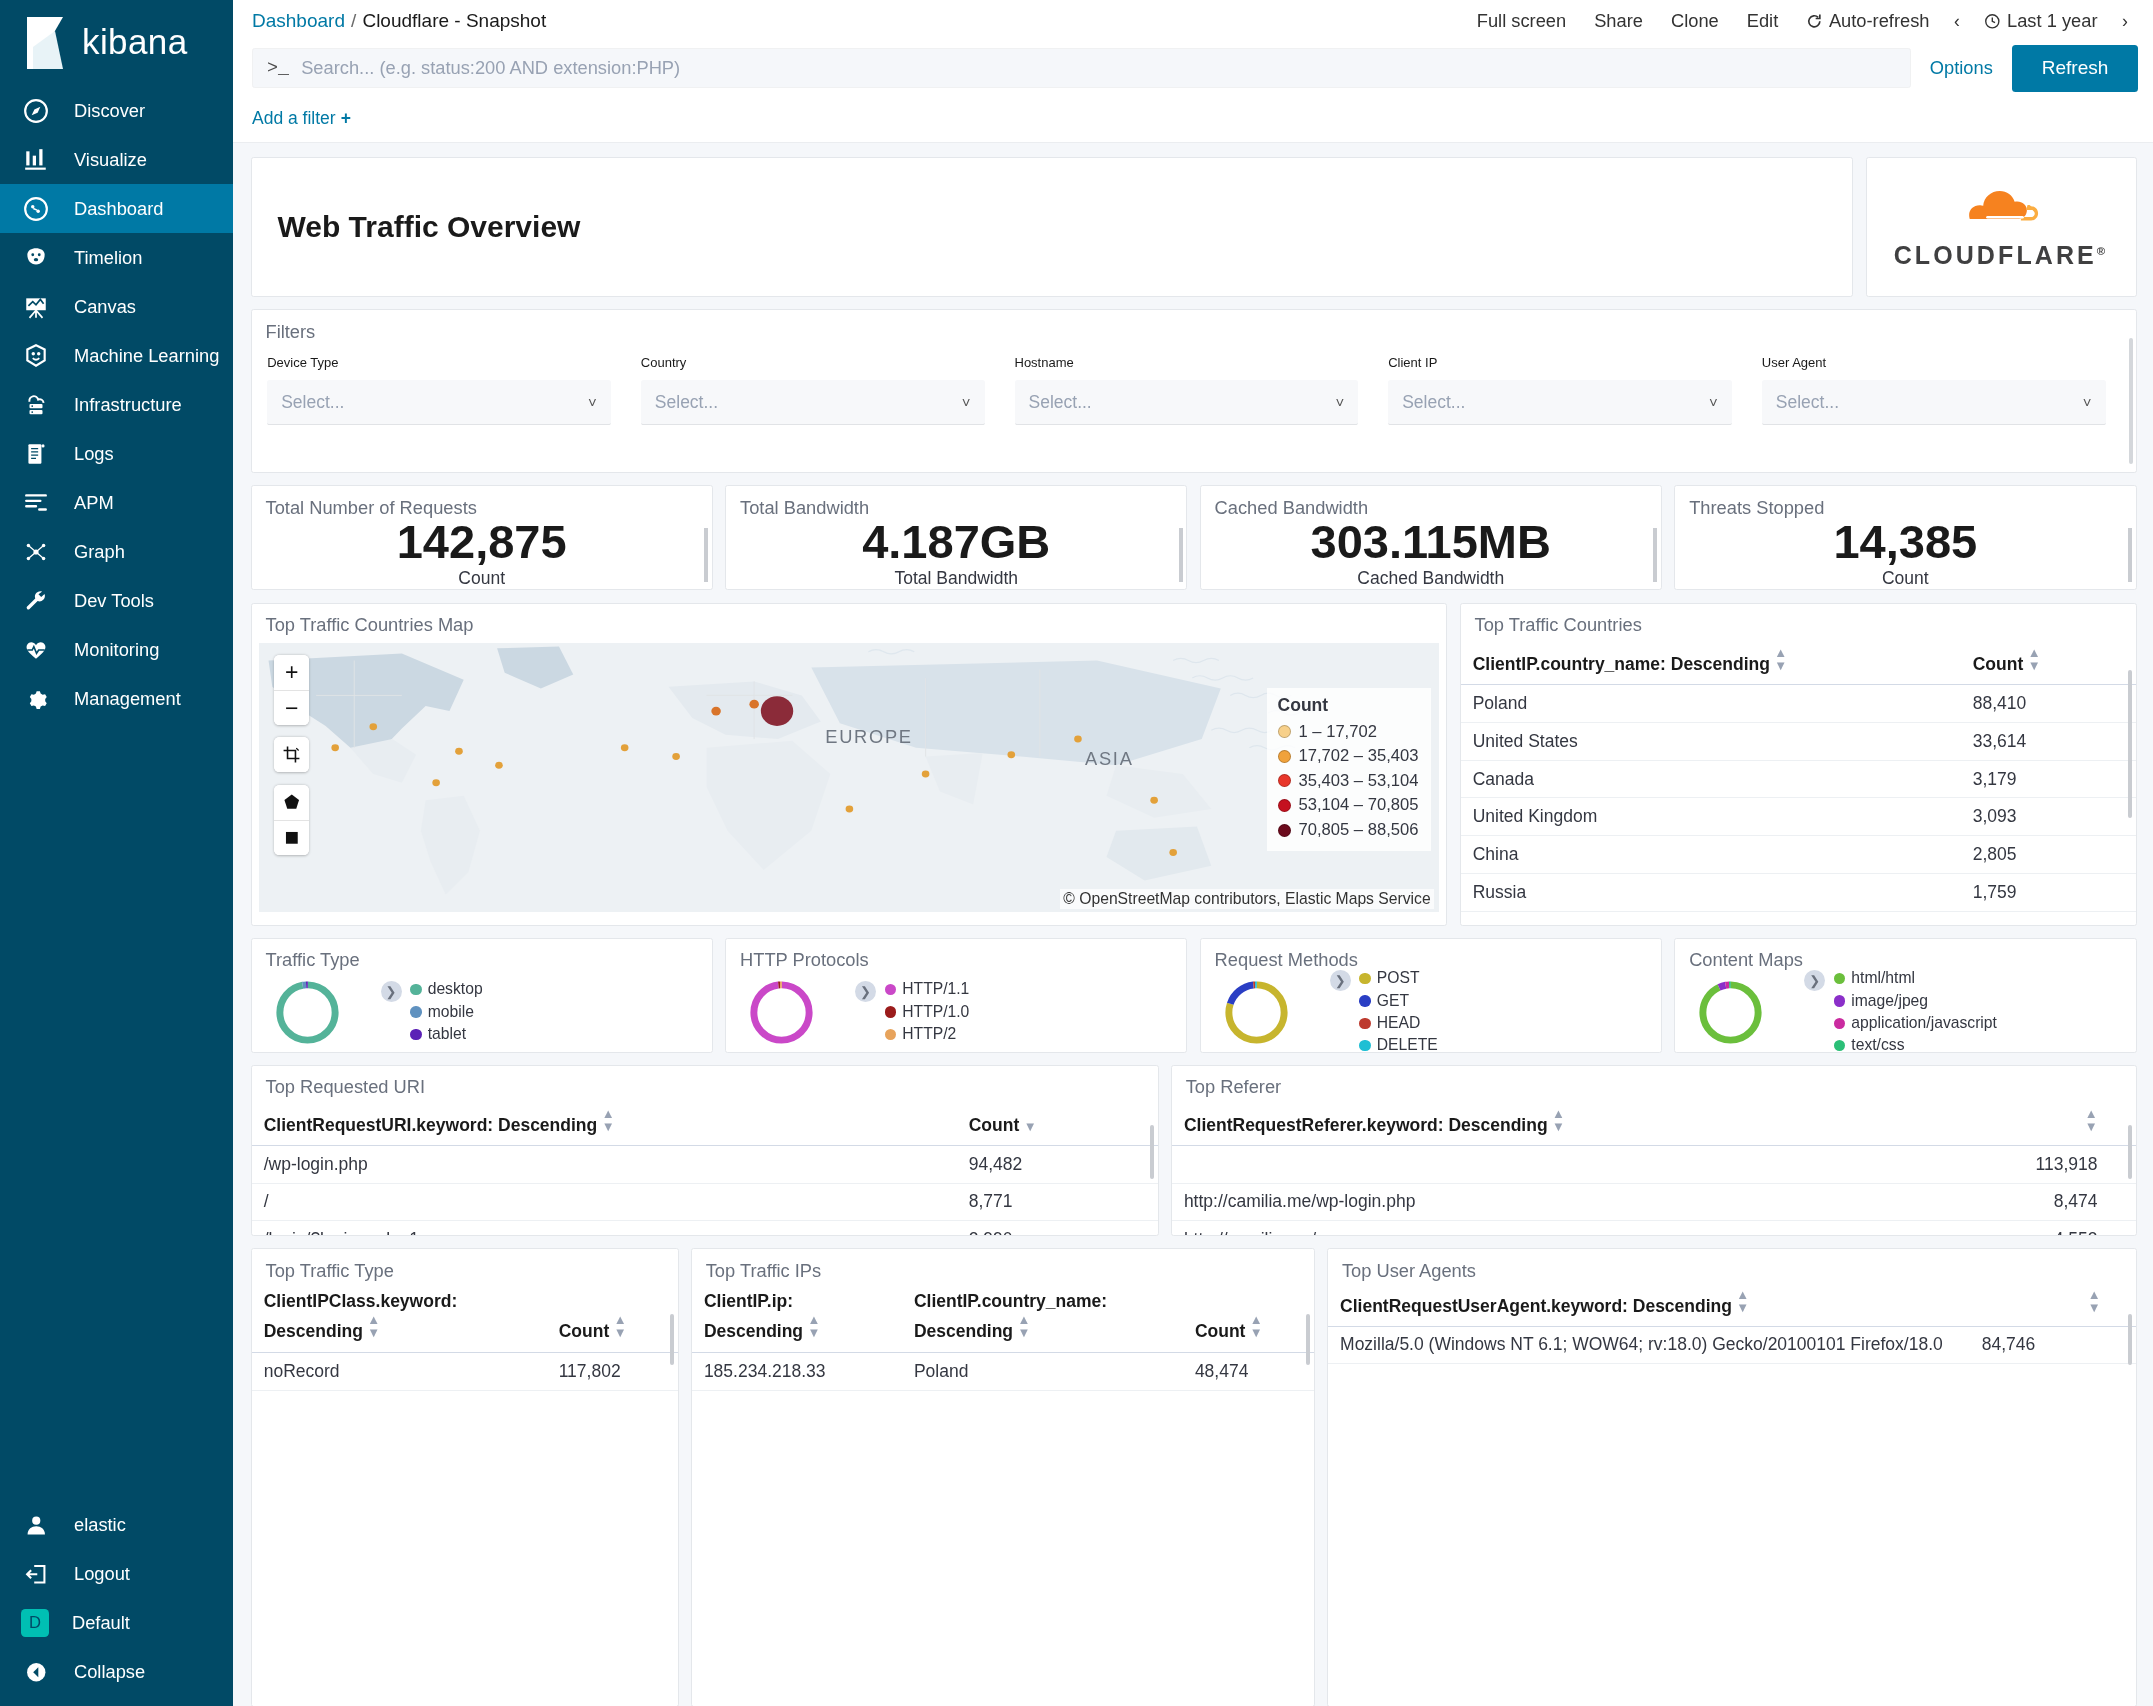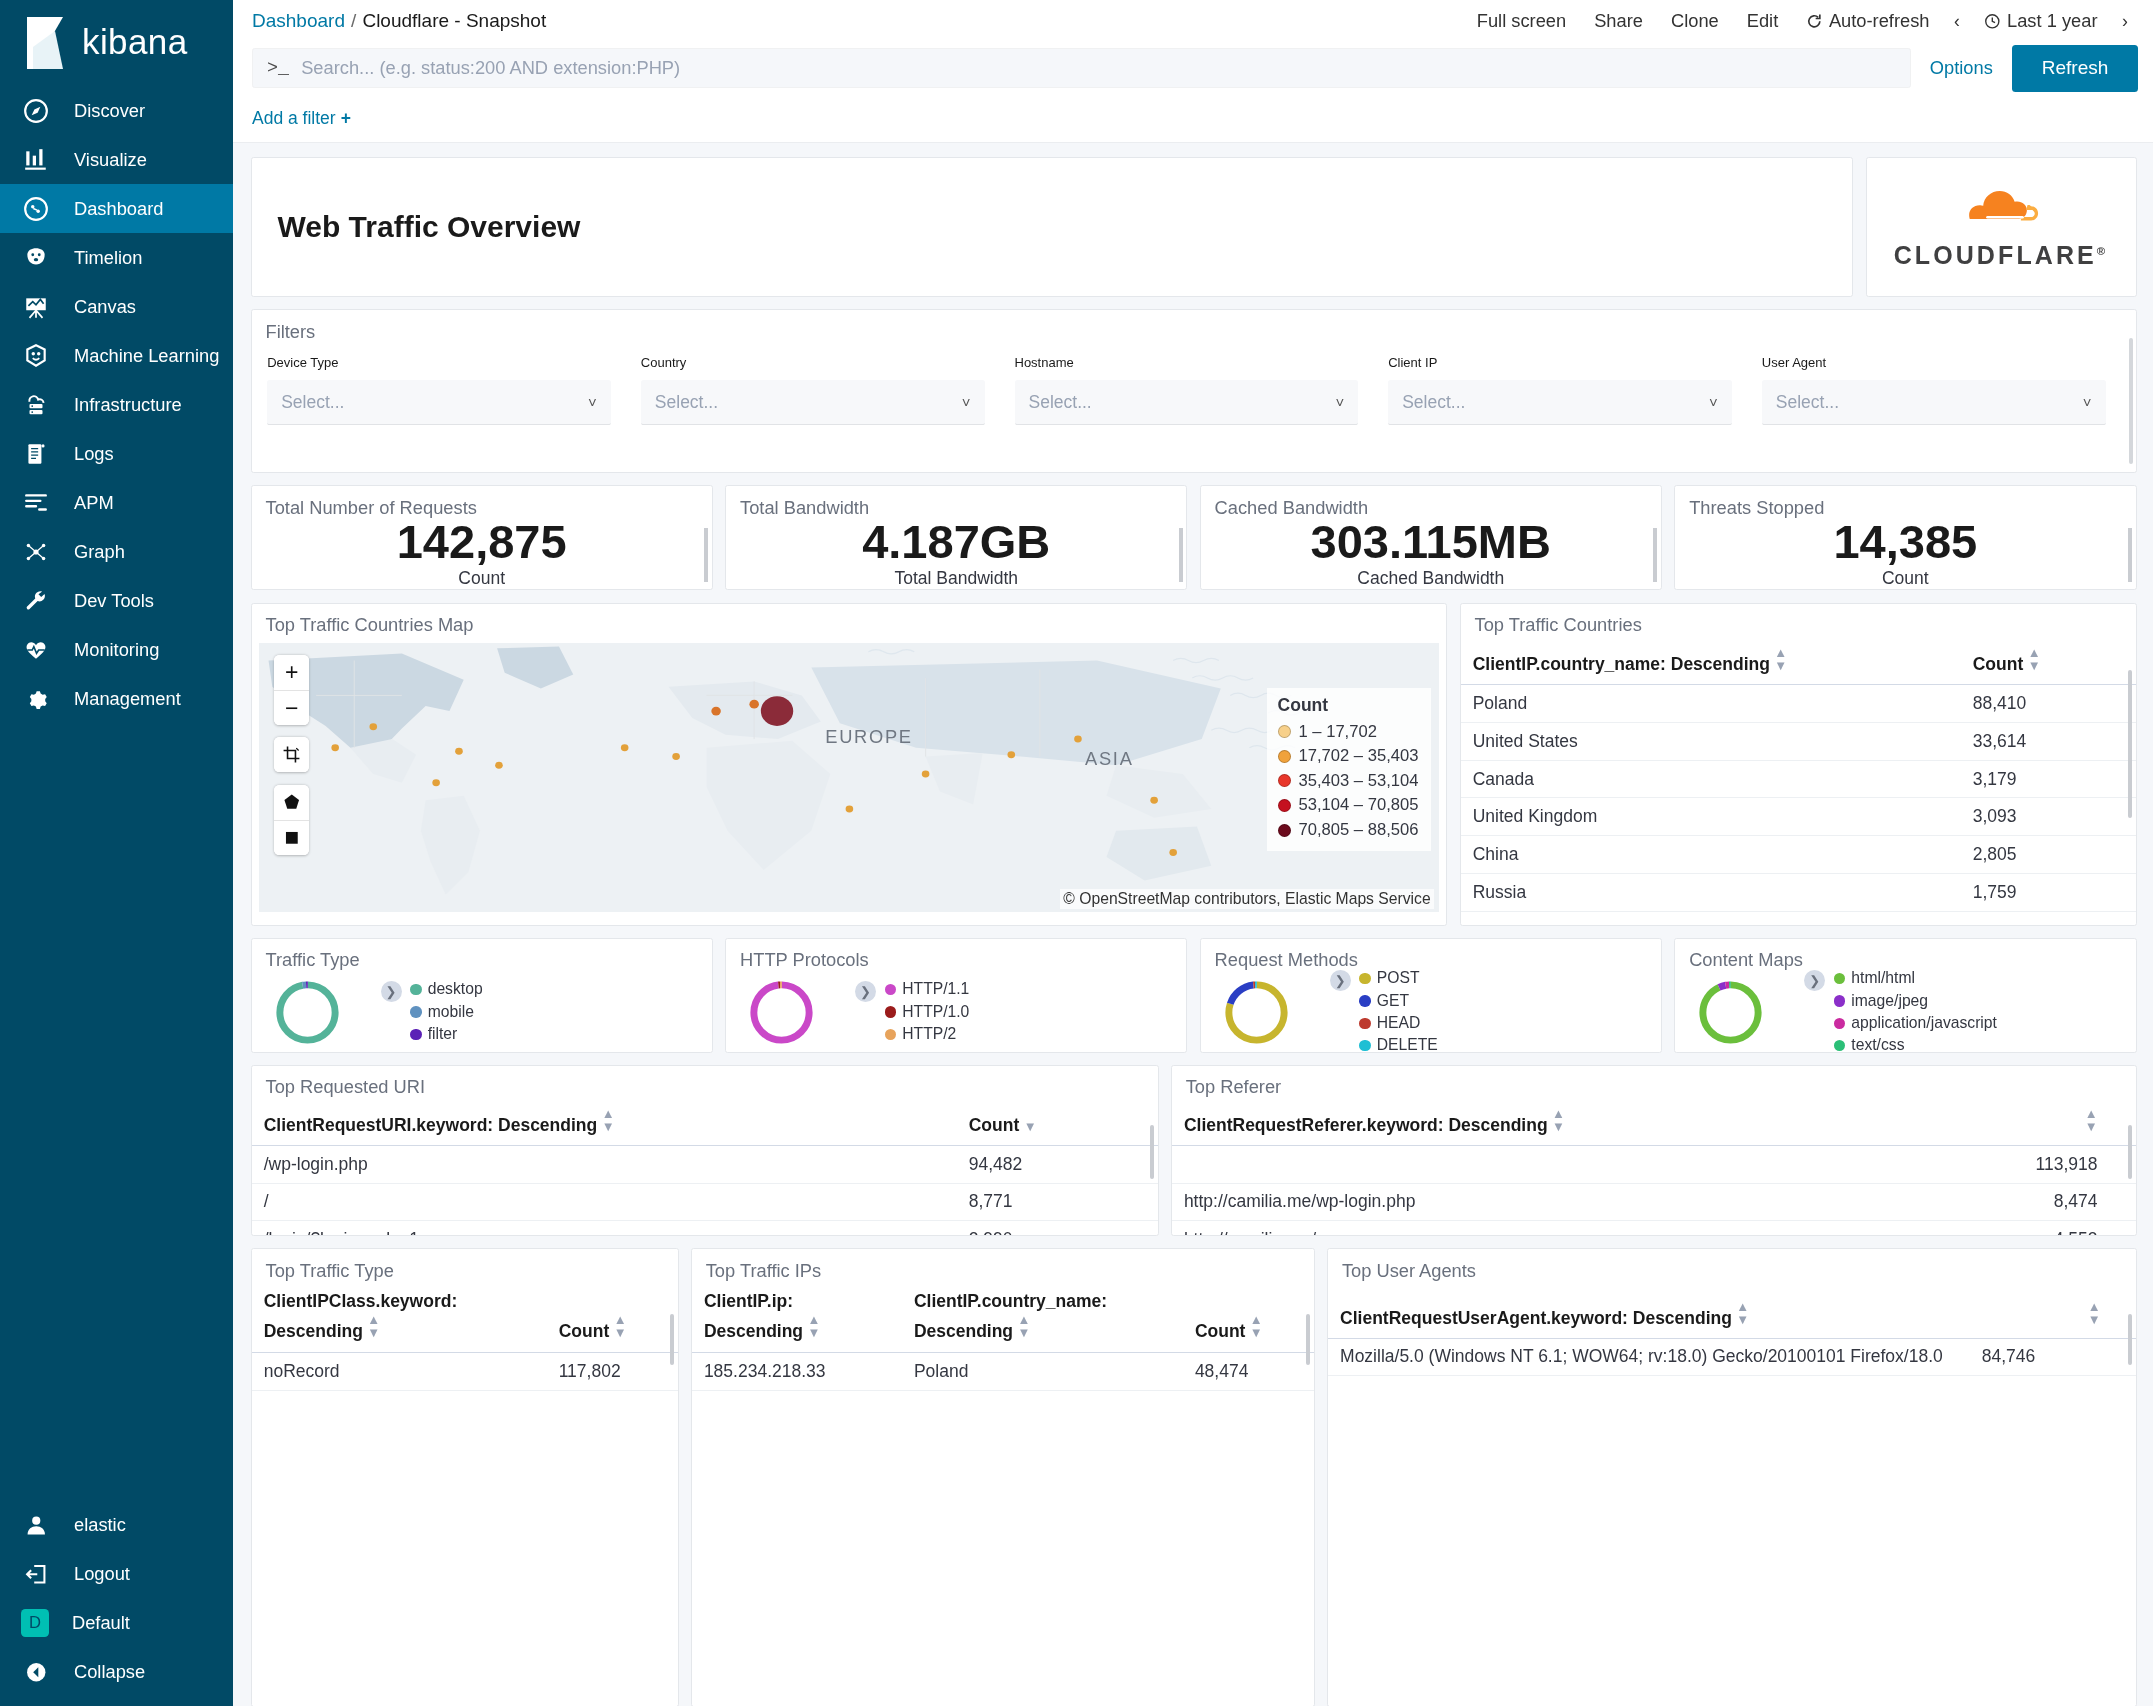--- a/index.html
+++ b/index.html
@@ -735,21 +735,21 @@
               <div class="li-row">
                   <span class="li-dot" style="background:#54B399"></span>
                   <span>desktop</span>
                 </div>
               <div class="li-row">
                   <span class="li-dot" style="background:#6092C0"></span>
                   <span>mobile</span>
                 </div>
               <div class="li-row">
                   <span class="li-dot" style="background:#5B21B6"></span>
-                  <span>filter</span>
+                  <span>tablet</span>
                 </div>
             </div>
           </div>
         </div>
       </div>
 
       <div class="panel donut-panel">
         <div class="panel-title">HTTP Protocols</div>
         <div class="donut-body">
           <svg class="donut-svg" viewBox="0 0 42 42">
@@ -941,21 +941,21 @@
               <td>Poland</td>
               <td class="num">48,474</td>
             </tr>
           </tbody>
         </table>
         <div class="tscroll" style="top:65px;height:51px;"></div>
       </div>
 
       <div class="panel tua-panel">
         <div class="panel-title">Top User Agents</div>
-        <table class="tbl" style="margin-top:13px;">
+        <table class="tbl" style="margin-top:1px;">
           <thead>
             <tr>
               <th><span>ClientRequestUserAgent.keyword: Descending</span><span class="sorter">▲<br>▼</span></th>
               <th style="width:166px;text-align:right;padding-right:35px;"><span class="sorter">▲<br>▼</span></th>
             </tr>
           </thead>
           <tbody>
             <tr>
               <td style="max-width:489px;">Mozilla/5.0 (Windows NT 6.1; WOW64; rv:18.0) Gecko/20100101 Firefox/18.0</td>
               <td style="text-align:left;padding-right:35px;vertical-align:top;">84,746</td>

